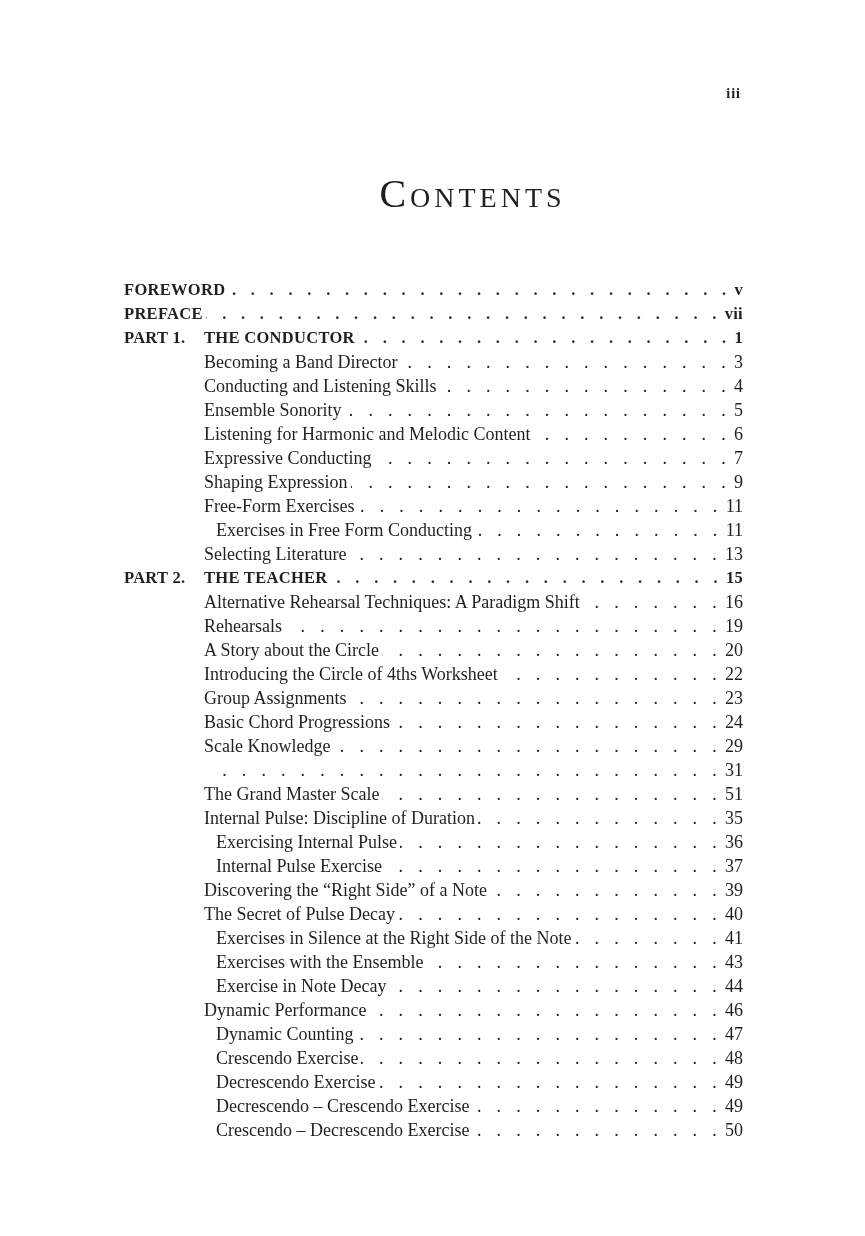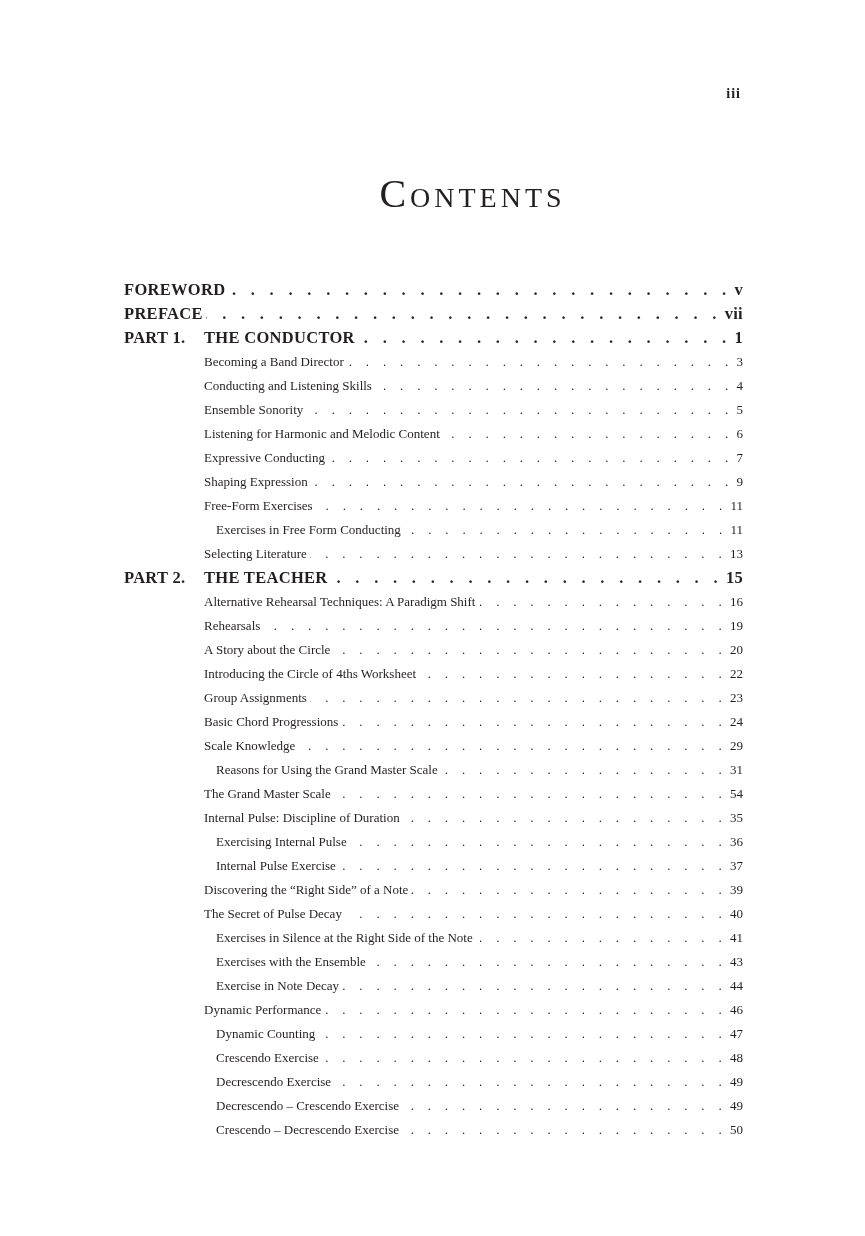--- a/index.html
+++ b/index.html
@@ -12,21 +12,21 @@
     font-size: 14px; font-weight: bold; letter-spacing: 1px;
   }
   .title {
     position: absolute; top: 170px; left: 0; width: 865px; text-align: center;
     font-size: 40px; font-variant: small-caps; letter-spacing: 4px; font-weight: normal; padding-left: 40px;
   }
   .toc {
     position: absolute; top: 278px; left: 124px; width: 619px;
   }
   .row {
-    position: relative; height: 24px; line-height: 24px; font-size: 13px;
+    position: relative; height: 24px; line-height: 24px; font-size: 18px;
     display: flex; align-items: baseline;
   }
   .row.major { font-size: 16.5px; font-weight: bold; letter-spacing: 0.3px; }
   .row .part {
     position: absolute; left: 0; top: 0; width: 80px; white-space: nowrap;
   }
   .row .entry {
     display: flex; align-items: center; position: absolute; right: 0; top: 0;
   }
   .row.lvl0 .entry { left: 0; }
@@ -183,30 +183,29 @@
     </div>
     <div class="row lvl1">
       <span class="entry">
         <span class="label">Scale Knowledge</span>
         <span class="leader">. . . . . . . . . . . . . . . . . . . . . . . . . . . . . . . . . . . . . . . . . . . . . . . . . . . . . . . . . . . . . . . . . . . .</span>
         <span class="pg">29</span>
       </span>
     </div>
     <div class="row lvl2">
       <span class="entry">
-        <span class="label">Reasons for Using the Grand Master Scale</span>
         <span class="leader">. . . . . . . . . . . . . . . . . . . . . . . . . . . . . . . . . . . . . . . . . . . . . . . . . . . . . . . . . . . . . . . . . . . .</span>
         <span class="pg">31</span>
       </span>
     </div>
     <div class="row lvl1">
       <span class="entry">
         <span class="label">The Grand Master Scale</span>
         <span class="leader">. . . . . . . . . . . . . . . . . . . . . . . . . . . . . . . . . . . . . . . . . . . . . . . . . . . . . . . . . . . . . . . . . . . .</span>
-        <span class="pg">54</span>
+        <span class="pg">51</span>
       </span>
     </div>
     <div class="row lvl1">
       <span class="entry">
         <span class="label">Internal Pulse: Discipline of Duration</span>
         <span class="leader">. . . . . . . . . . . . . . . . . . . . . . . . . . . . . . . . . . . . . . . . . . . . . . . . . . . . . . . . . . . . . . . . . . . .</span>
         <span class="pg">35</span>
       </span>
     </div>
     <div class="row lvl2">

